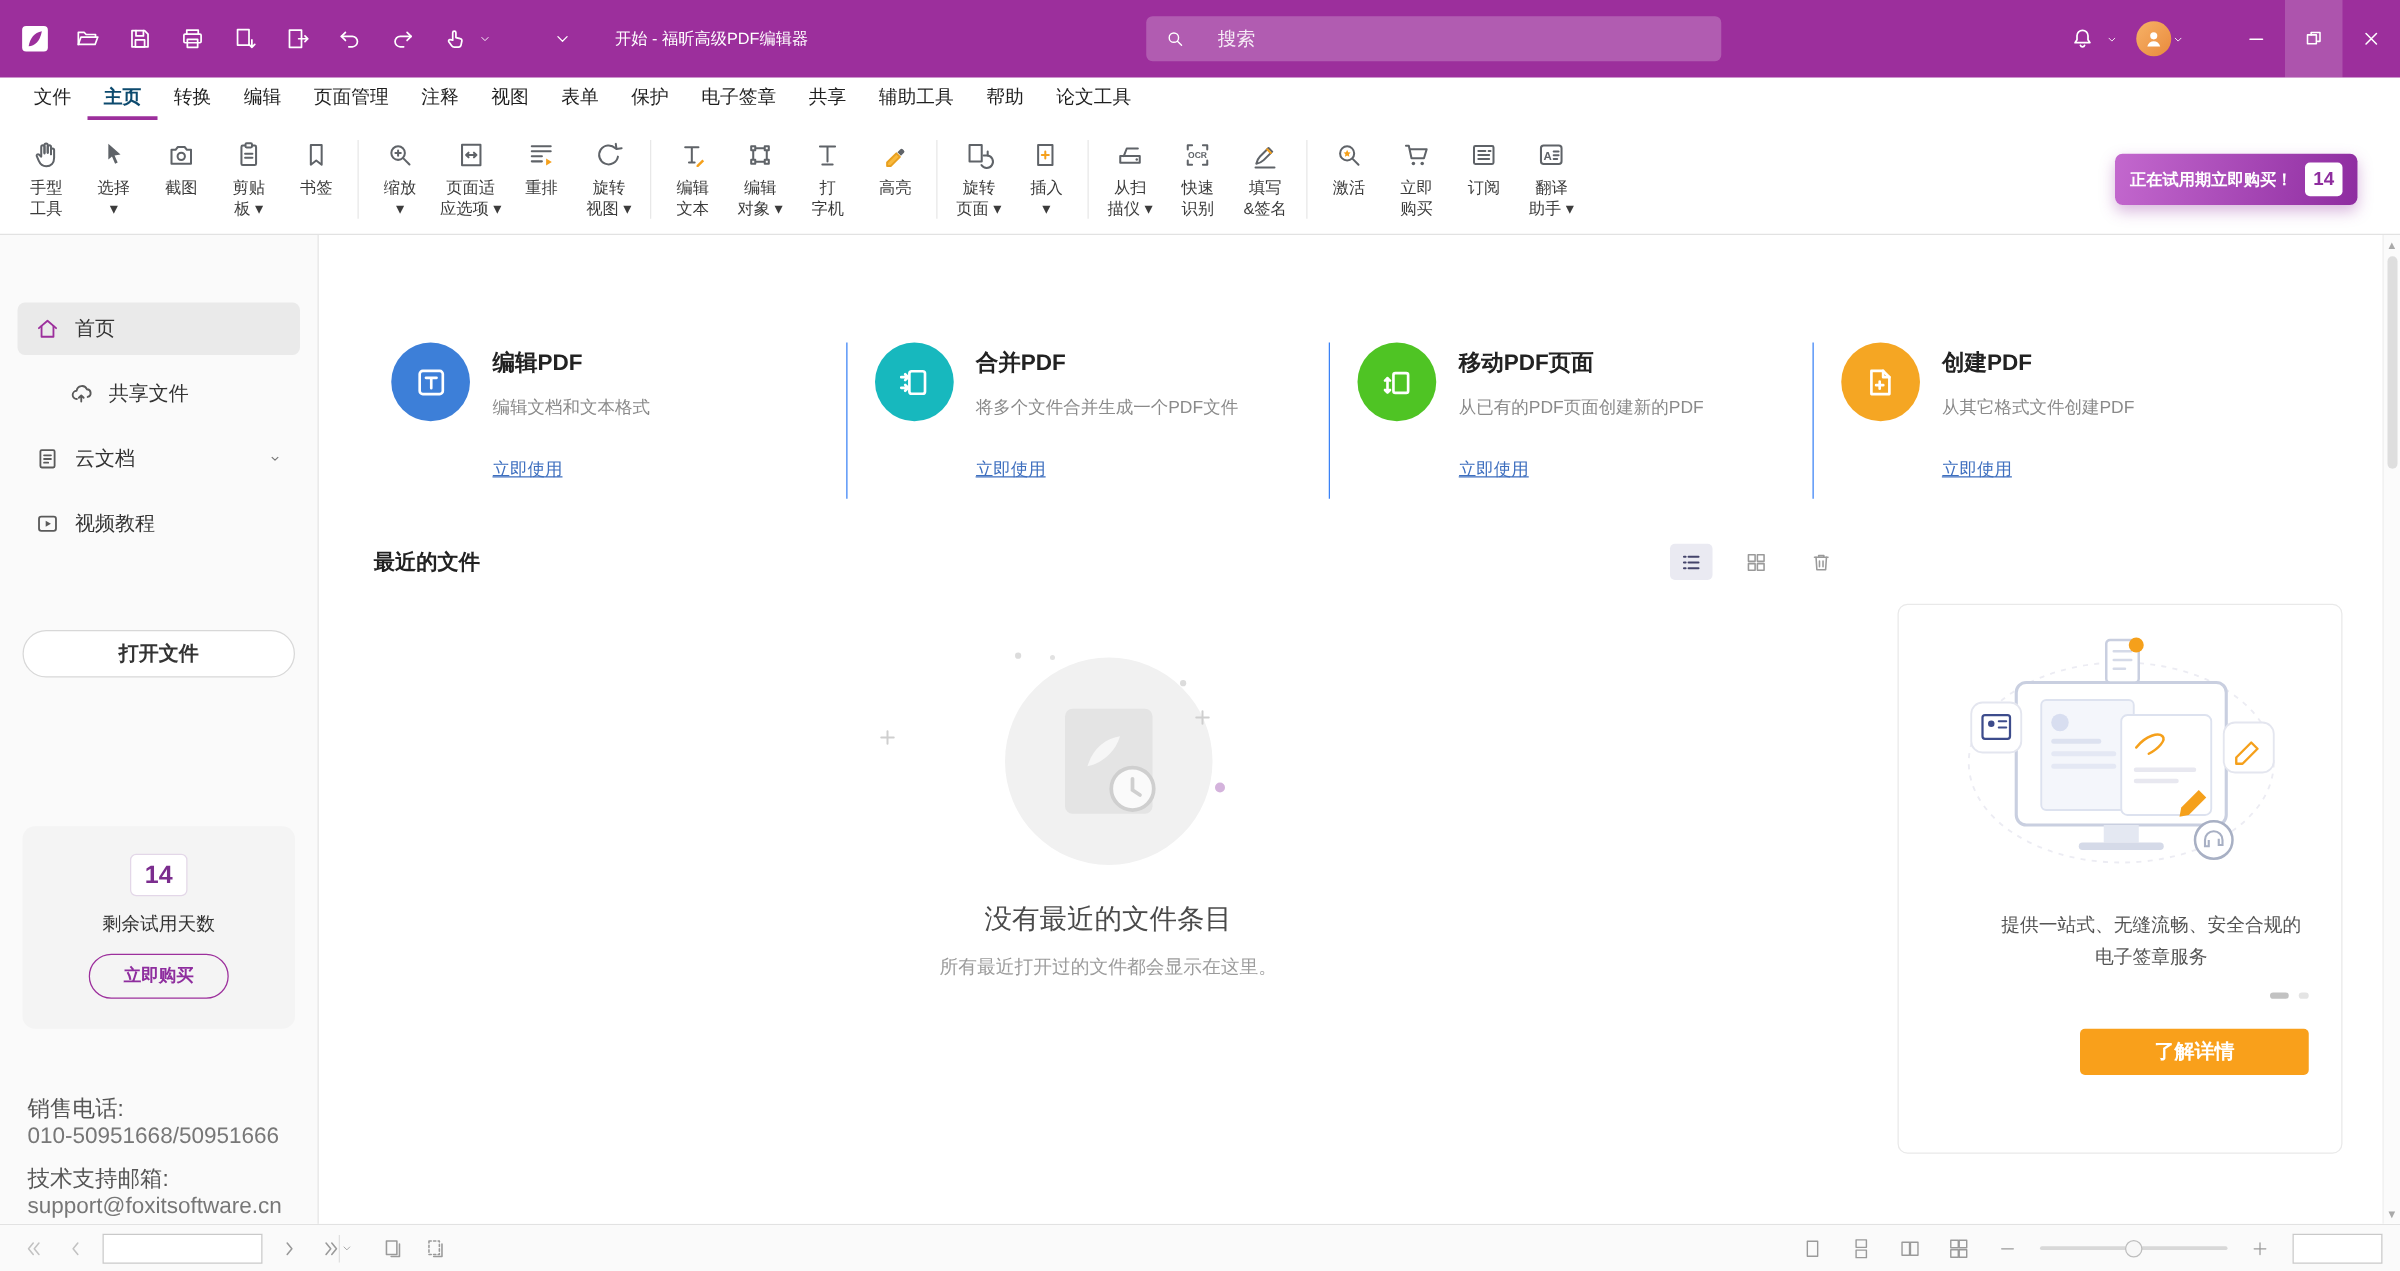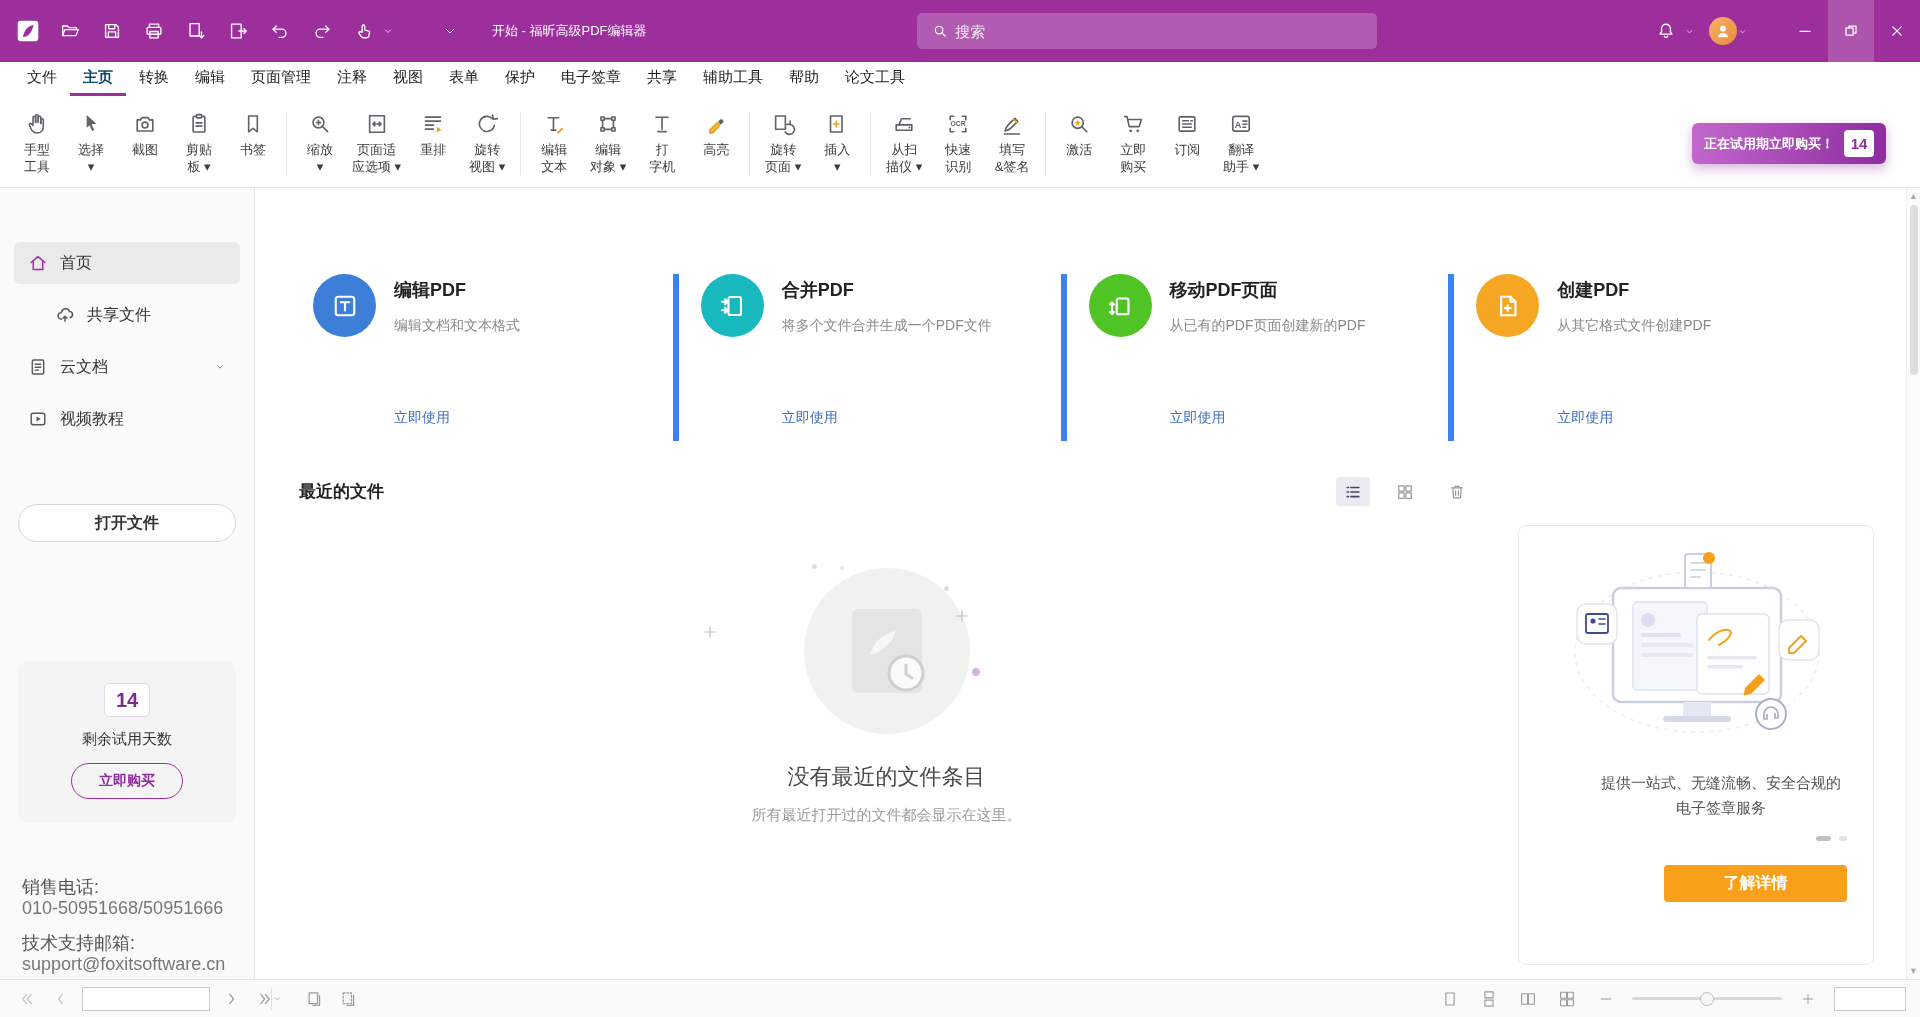--- a/index.html
+++ b/index.html
@@ -6,21 +6,21 @@
 html,body{width:1920px;height:1017px;overflow:hidden;background:#fff;color:#222;
   font-family:"Liberation Sans","DejaVu Sans",sans-serif}
 svg{display:block}
 
 .titlebar{height:62px;background:#9C2F9C;display:flex;align-items:center;color:#fff;position:relative}
 .tb-icons{display:flex;align-items:center;gap:6px;padding-left:10px}
 .tb-btn{width:36px;height:36px;display:flex;align-items:center;justify-content:center;border-radius:4px}
 .tb-group{display:flex;align-items:center}
 .wic{stroke:#fff;fill:none;stroke-width:1.5;stroke-linecap:round;stroke-linejoin:round}
 .tb-title{font-size:13px;margin-left:24px;white-space:nowrap}
-.tb-search{width:460px;height:36px;background:rgba(255,255,255,.22);border-radius:5px;display:flex;align-items:center;gap:6px;padding:0 14px;margin-left:auto}
+.tb-search{width:460px;height:36px;background:rgba(255,255,255,.22);border-radius:5px;display:flex;align-items:center;gap:25px;padding:0 14px;margin-left:auto}
 .tb-search input{flex:1;background:transparent;border:none;outline:none;color:#fff;font-size:15px;font-family:inherit}
 .tb-search input::placeholder{color:rgba(255,255,255,.88)}
 .tb-right{margin-left:auto;display:flex;align-items:center}
 .avatar{width:28px;height:28px;border-radius:50%;background:linear-gradient(135deg,#F7B267,#E98A3C);display:flex;align-items:center;justify-content:center;overflow:hidden}
 .win-btn{width:46px;height:62px;display:flex;align-items:center;justify-content:center}
 .win-btn.hl{background:rgba(255,255,255,.18)}
 .tb-gap{width:26px}
 
 .menubar{height:34px;display:flex;align-items:stretch;padding-left:14px;background:#fff}
 .mn{padding:0 13px;font-size:15px;display:flex;align-items:center;color:#1f1f1f;border-bottom:3px solid transparent;cursor:default}
@@ -54,29 +54,29 @@
 .contact .val{color:#777}
 .contact .blk{margin-top:14px}
 
 .content{flex:1;position:relative;overflow:hidden}
 .tools-section{padding:54px 70px 0 44px}
 .tools-head{display:flex;align-items:baseline;gap:8px}
 .tools-title{font-size:17px;font-weight:bold;color:#222}
 .tools-sub{font-size:13px;color:#9a9a9a}
 .tools-row{display:flex;margin-top:32px}
 .tool-card{flex:1;padding:0 18px 14px 14px}
-.tool-card:not(:last-child){border-right:6px solid #3b82f6}
+.tool-card:not(:last-child){border-right:1px solid #3b82f6}
 .tool-card+.tool-card{padding-left:22px}
 .tc-top{display:flex;gap:18px}
 .tc-icon{width:63px;height:63px;border-radius:50%;flex:none;display:flex;align-items:center;justify-content:center}
 .tc-icon svg{stroke:#fff;fill:none;stroke-width:1.7;stroke-linecap:round;stroke-linejoin:round}
 .c0{background:#3D7FD8}.c1{background:#17B8BE}.c2{background:#4FC424}.c3{background:#F5A623}
 .tc-title{font-size:18px;font-weight:bold;color:#222;margin-top:4px}
 .tc-desc{font-size:14px;color:#8a8a8a;margin-top:13px;max-width:235px;line-height:20px}
-.tc-link{display:inline-block;margin:72px 0 0 81px;font-size:14px;color:#3E6FBF;}
+.tc-link{display:inline-block;margin:30px 0 0 81px;font-size:14px;color:#3E6FBF;text-decoration:underline}
 .bottom-section{display:flex;margin-top:36px;padding:0 32px 0 44px}
 .recent-col{flex:1;padding-right:44px}
 .recent-bar{display:flex;align-items:center}
 .recent-title{font-size:17px;font-weight:bold;color:#222}
 .recent-actions{margin-left:auto;display:flex;align-items:center;gap:18px}
 .ra-btn{width:34px;height:29px;border-radius:4px;display:flex;align-items:center;justify-content:center}
 .ra-btn.active{background:#EAEAF2}
 .empty{display:flex;flex-direction:column;align-items:center;margin-top:62px}
 .empty-circle{width:166px;height:166px;border-radius:50%;background:#F1F1F1;display:flex;align-items:center;justify-content:center;position:relative}
 .empty-title{font-size:22px;color:#4a4a4a;margin-top:28px}

